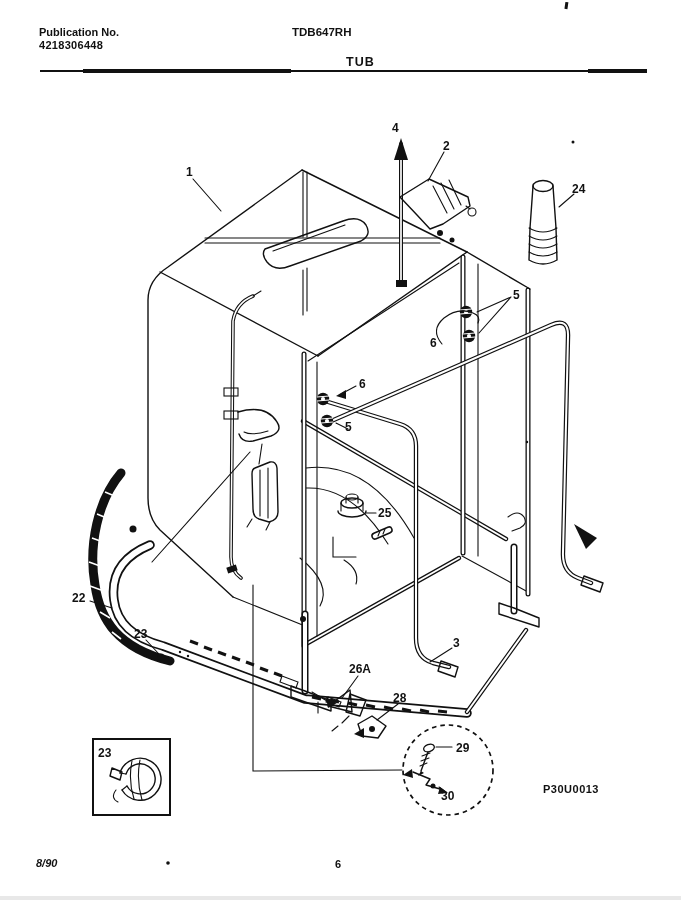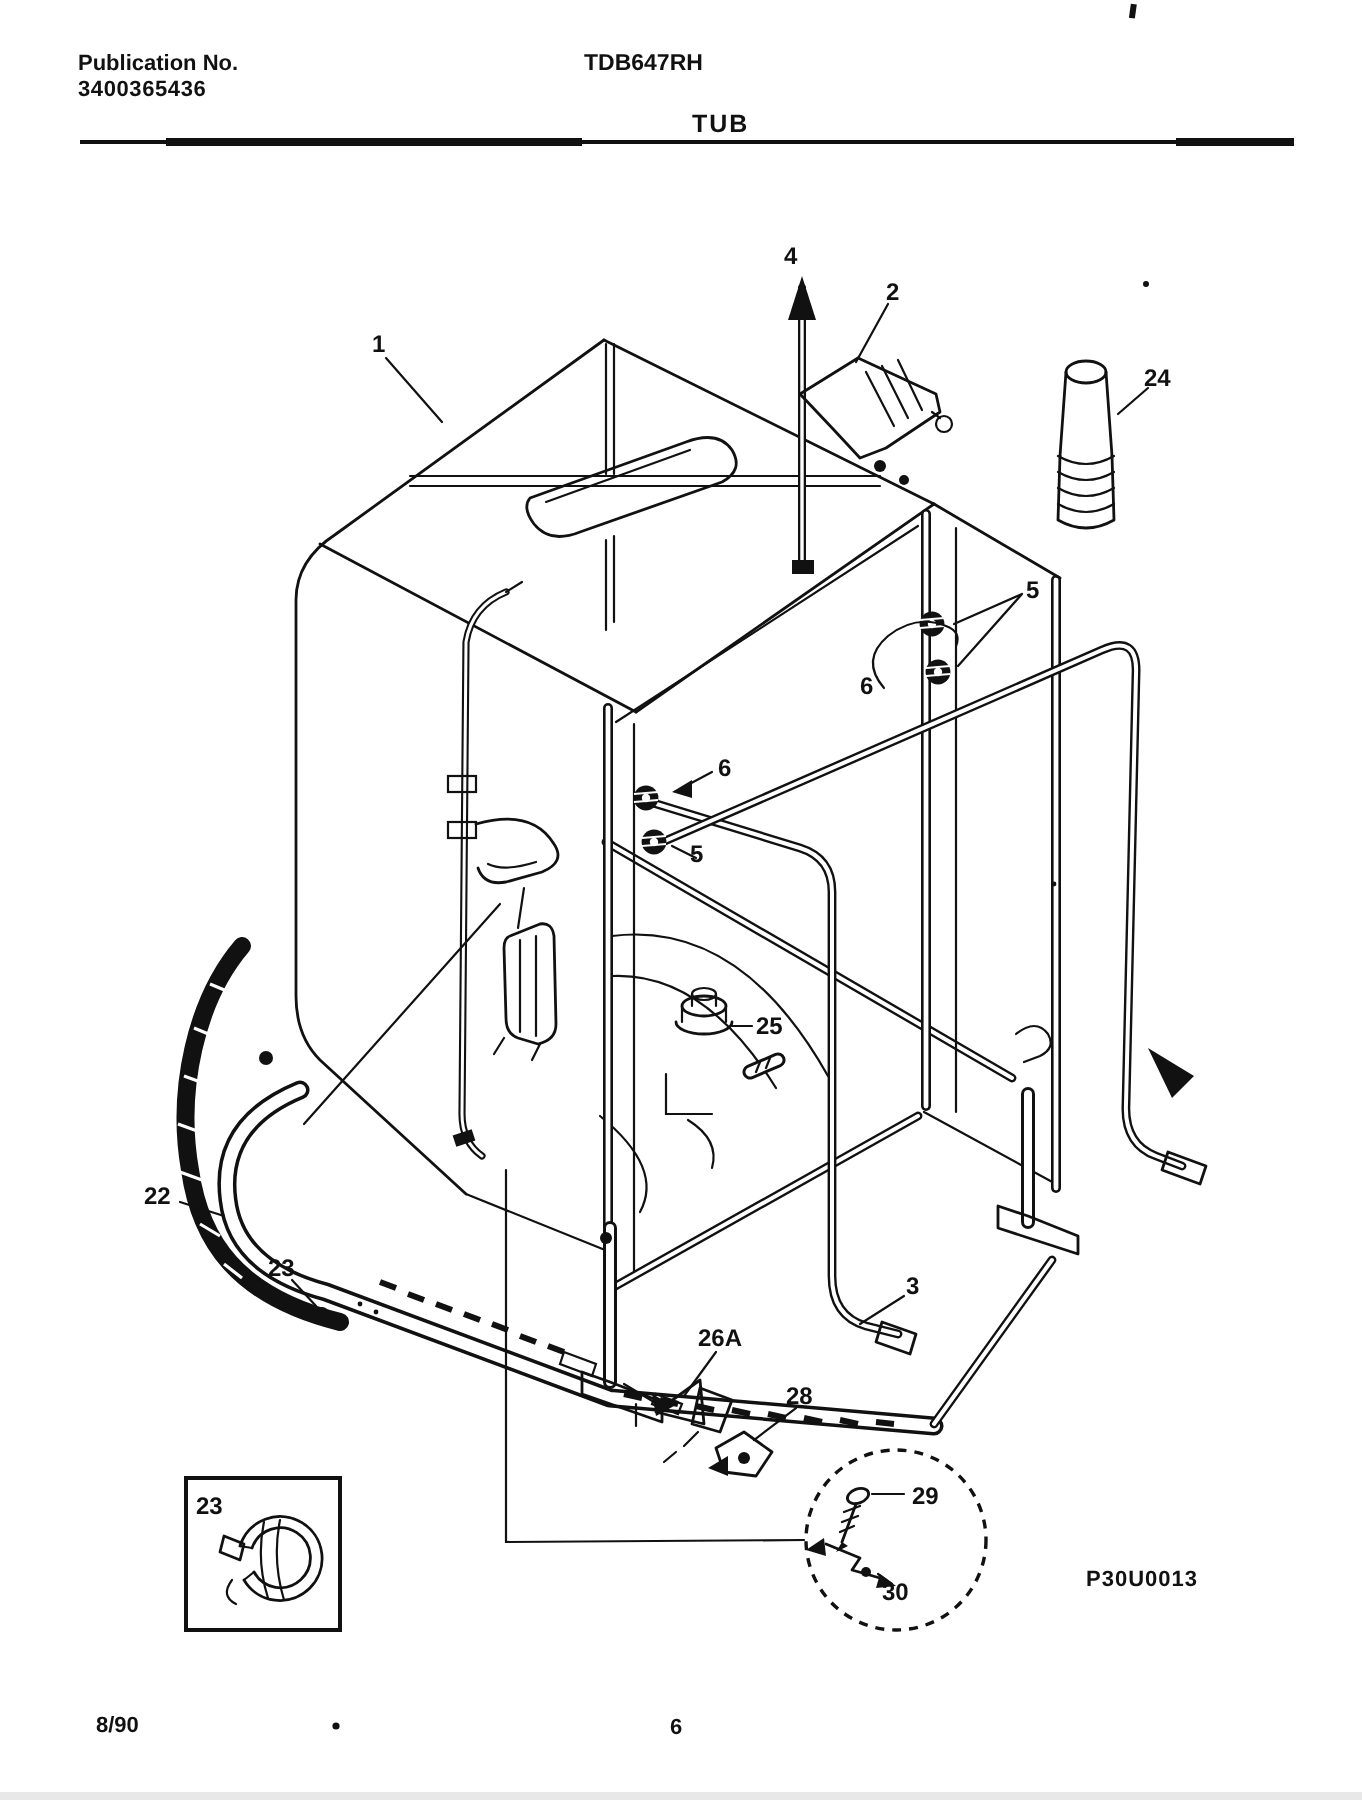--- a/index.html
+++ b/index.html
@@ -29,21 +29,21 @@
   .dash3{fill:none;stroke:#111;stroke-width:3;stroke-linecap:butt;}
   .callout{font-family:"Liberation Sans",sans-serif;font-size:12px;font-weight:bold;fill:#111;}
   .dwgno{font-family:"Liberation Sans",sans-serif;font-size:11px;font-weight:bold;fill:#111;letter-spacing:0.5px;}
 </style>
 </head>
 <body>
 
 <div class="page">
 
   <span class="t b" style="left:39px;top:26px;font-size:11px;">Publication No.</span>
-  <span class="t b" style="left:39px;top:39px;font-size:11px;letter-spacing:0.3px;">3400365436</span>
+  <span class="t b" style="left:39px;top:39px;font-size:11px;letter-spacing:0.3px;">4218306448</span>
   <span class="t b" style="left:292px;top:26px;font-size:11.5px;">TDB647RH</span>
   <span class="t b" style="left:346px;top:55px;font-size:12.5px;letter-spacing:1px;">TUB</span>
   <div class="rule" style="left:40px;top:70px;width:607px;height:2px;"></div>
   <div class="rule" style="left:83px;top:69px;width:208px;height:4px;"></div>
   <div class="rule" style="left:588px;top:69px;width:59px;height:4px;"></div>
 
   <svg width="681" height="900" viewBox="0 0 681 900">
     <defs>
       <path id="railA" d="M 325,401 L 400,424 Q 416,429 416,446 L 416,638 Q 416,658 433,663 L 449,667"></path>
       <path id="railB" d="M 329,422 L 551,325 Q 569,317 568,337 L 563,552 Q 562,572 578,578 L 591,583"></path>
@@ -286,16 +286,16 @@
       <text class="callout" x="453" y="647">3</text>
       <text class="callout" x="349" y="673">26A</text>
       <text class="callout" x="393" y="702">28</text>
       <text class="callout" x="456" y="752">29</text>
       <text class="callout" x="441" y="800">30</text>
       <text class="callout" x="98" y="757">23</text>
       <text class="dwgno" x="543" y="793">P30U0013</text>
     </g>
   </svg>
 
-  <span class="t b" style="left:48px;top:857px;font-size:11px;">8/90</span>
+  <span class="t b" style="left:36px;top:857px;font-size:11px;font-style:italic;">8/90</span>
   <span class="t b" style="left:335px;top:858px;font-size:11px;">6</span>
 
 </div>
 
 </body></html>

